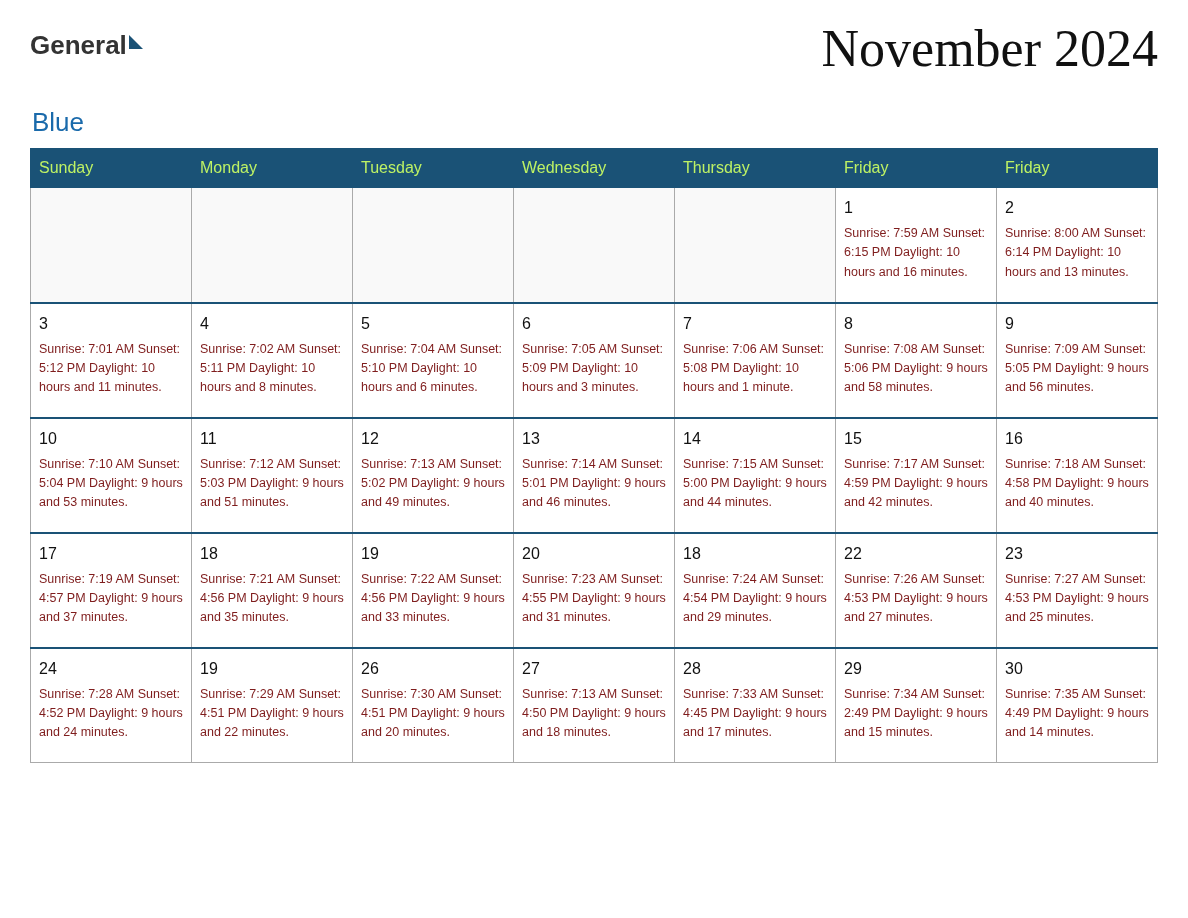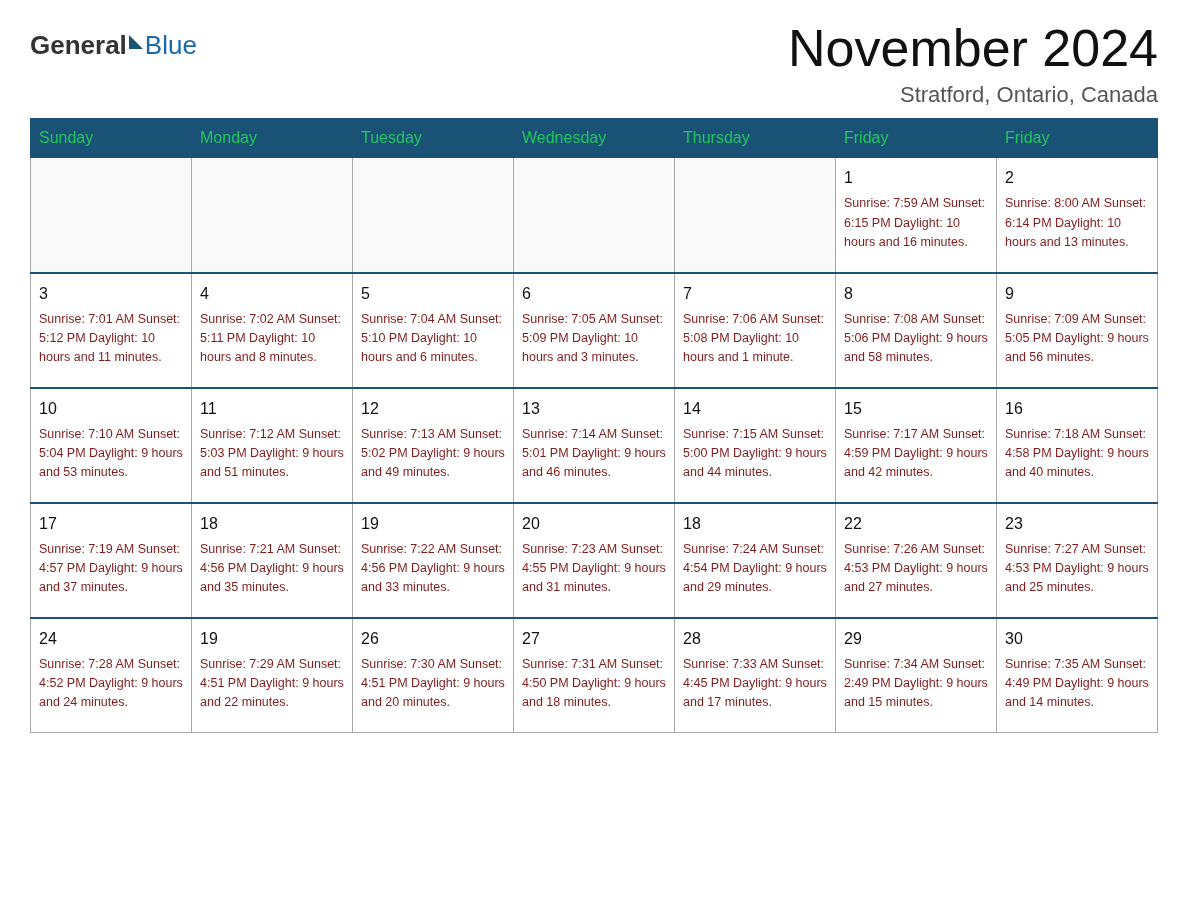--- a/index.html
+++ b/index.html
@@ -11,23 +11,24 @@
       min-height: 918px;
     }
     .header {
       display: flex;
       justify-content: space-between;
       align-items: flex-start;
       margin-bottom: 10px;
     }
     .logo {
       display: flex;
-      flex-direction: row;
+      flex-direction: column;
       align-items: flex-start;
       padding-top: 10px;
+      gap: 46px;
     }
     .logo-text {
       display: flex;
       align-items: center;
     }
     .logo-general {
       font-size: 26px;
       font-weight: bold;
       color: #333;
     }
@@ -47,34 +48,35 @@
       margin-left: 2px;
     }
     .title-section {
       text-align: right;
     }
     .month-title {
       font-size: 52px;
       font-weight: normal;
       color: #111;
       line-height: 1.1;
+      font-family: Liberation Serif, serif;
     }
     .location {
       font-size: 22px;
       color: #555;
       margin-top: 5px;
     }
     .calendar {
       width: 100%;
       border-collapse: collapse;
       margin-top: 10px;
     }
     .calendar th {
       background-color: #1a5276;
-      color: #22c55e;
+      color: #bef264;
       padding: 10px 8px;
       font-size: 16px;
       font-weight: normal;
       text-align: left;
       border: 1px solid #1a5276;
     }
     .calendar td {
       vertical-align: top;
       padding: 8px;
       border: 1px solid #aaa;
@@ -110,21 +112,20 @@
 <div class="header">
   <div class="logo">
     <div class="logo-text">
       <span class="logo-general">General</span>
       <div class="logo-arrow"></div>
     </div>
     <span class="logo-blue">Blue</span>
   </div>
   <div class="title-section">
     <div class="month-title">November 2024</div>
-    <div class="location">Stratford, Ontario, Canada</div>
   </div>
 </div>
 
 <table class="calendar">
   <thead>
     <tr>
     <th>Sunday</th>
         <th>Monday</th>
         <th>Tuesday</th>
         <th>Wednesday</th>
@@ -325,21 +326,21 @@
         </td>
         <td>
           <span class="day-number">26</span>
           <div class="day-info">Sunrise: 7:30 AM
 Sunset: 4:51 PM
 Daylight: 9 hours
 and 20 minutes.</div>
         </td>
         <td>
           <span class="day-number">27</span>
-          <div class="day-info">Sunrise: 7:31 AM
+          <div class="day-info">Sunrise: 7:13 AM
 Sunset: 4:50 PM
 Daylight: 9 hours
 and 18 minutes.</div>
         </td>
         <td>
           <span class="day-number">28</span>
           <div class="day-info">Sunrise: 7:33 AM
 Sunset: 4:45 PM
 Daylight: 9 hours
 and 17 minutes.</div>

